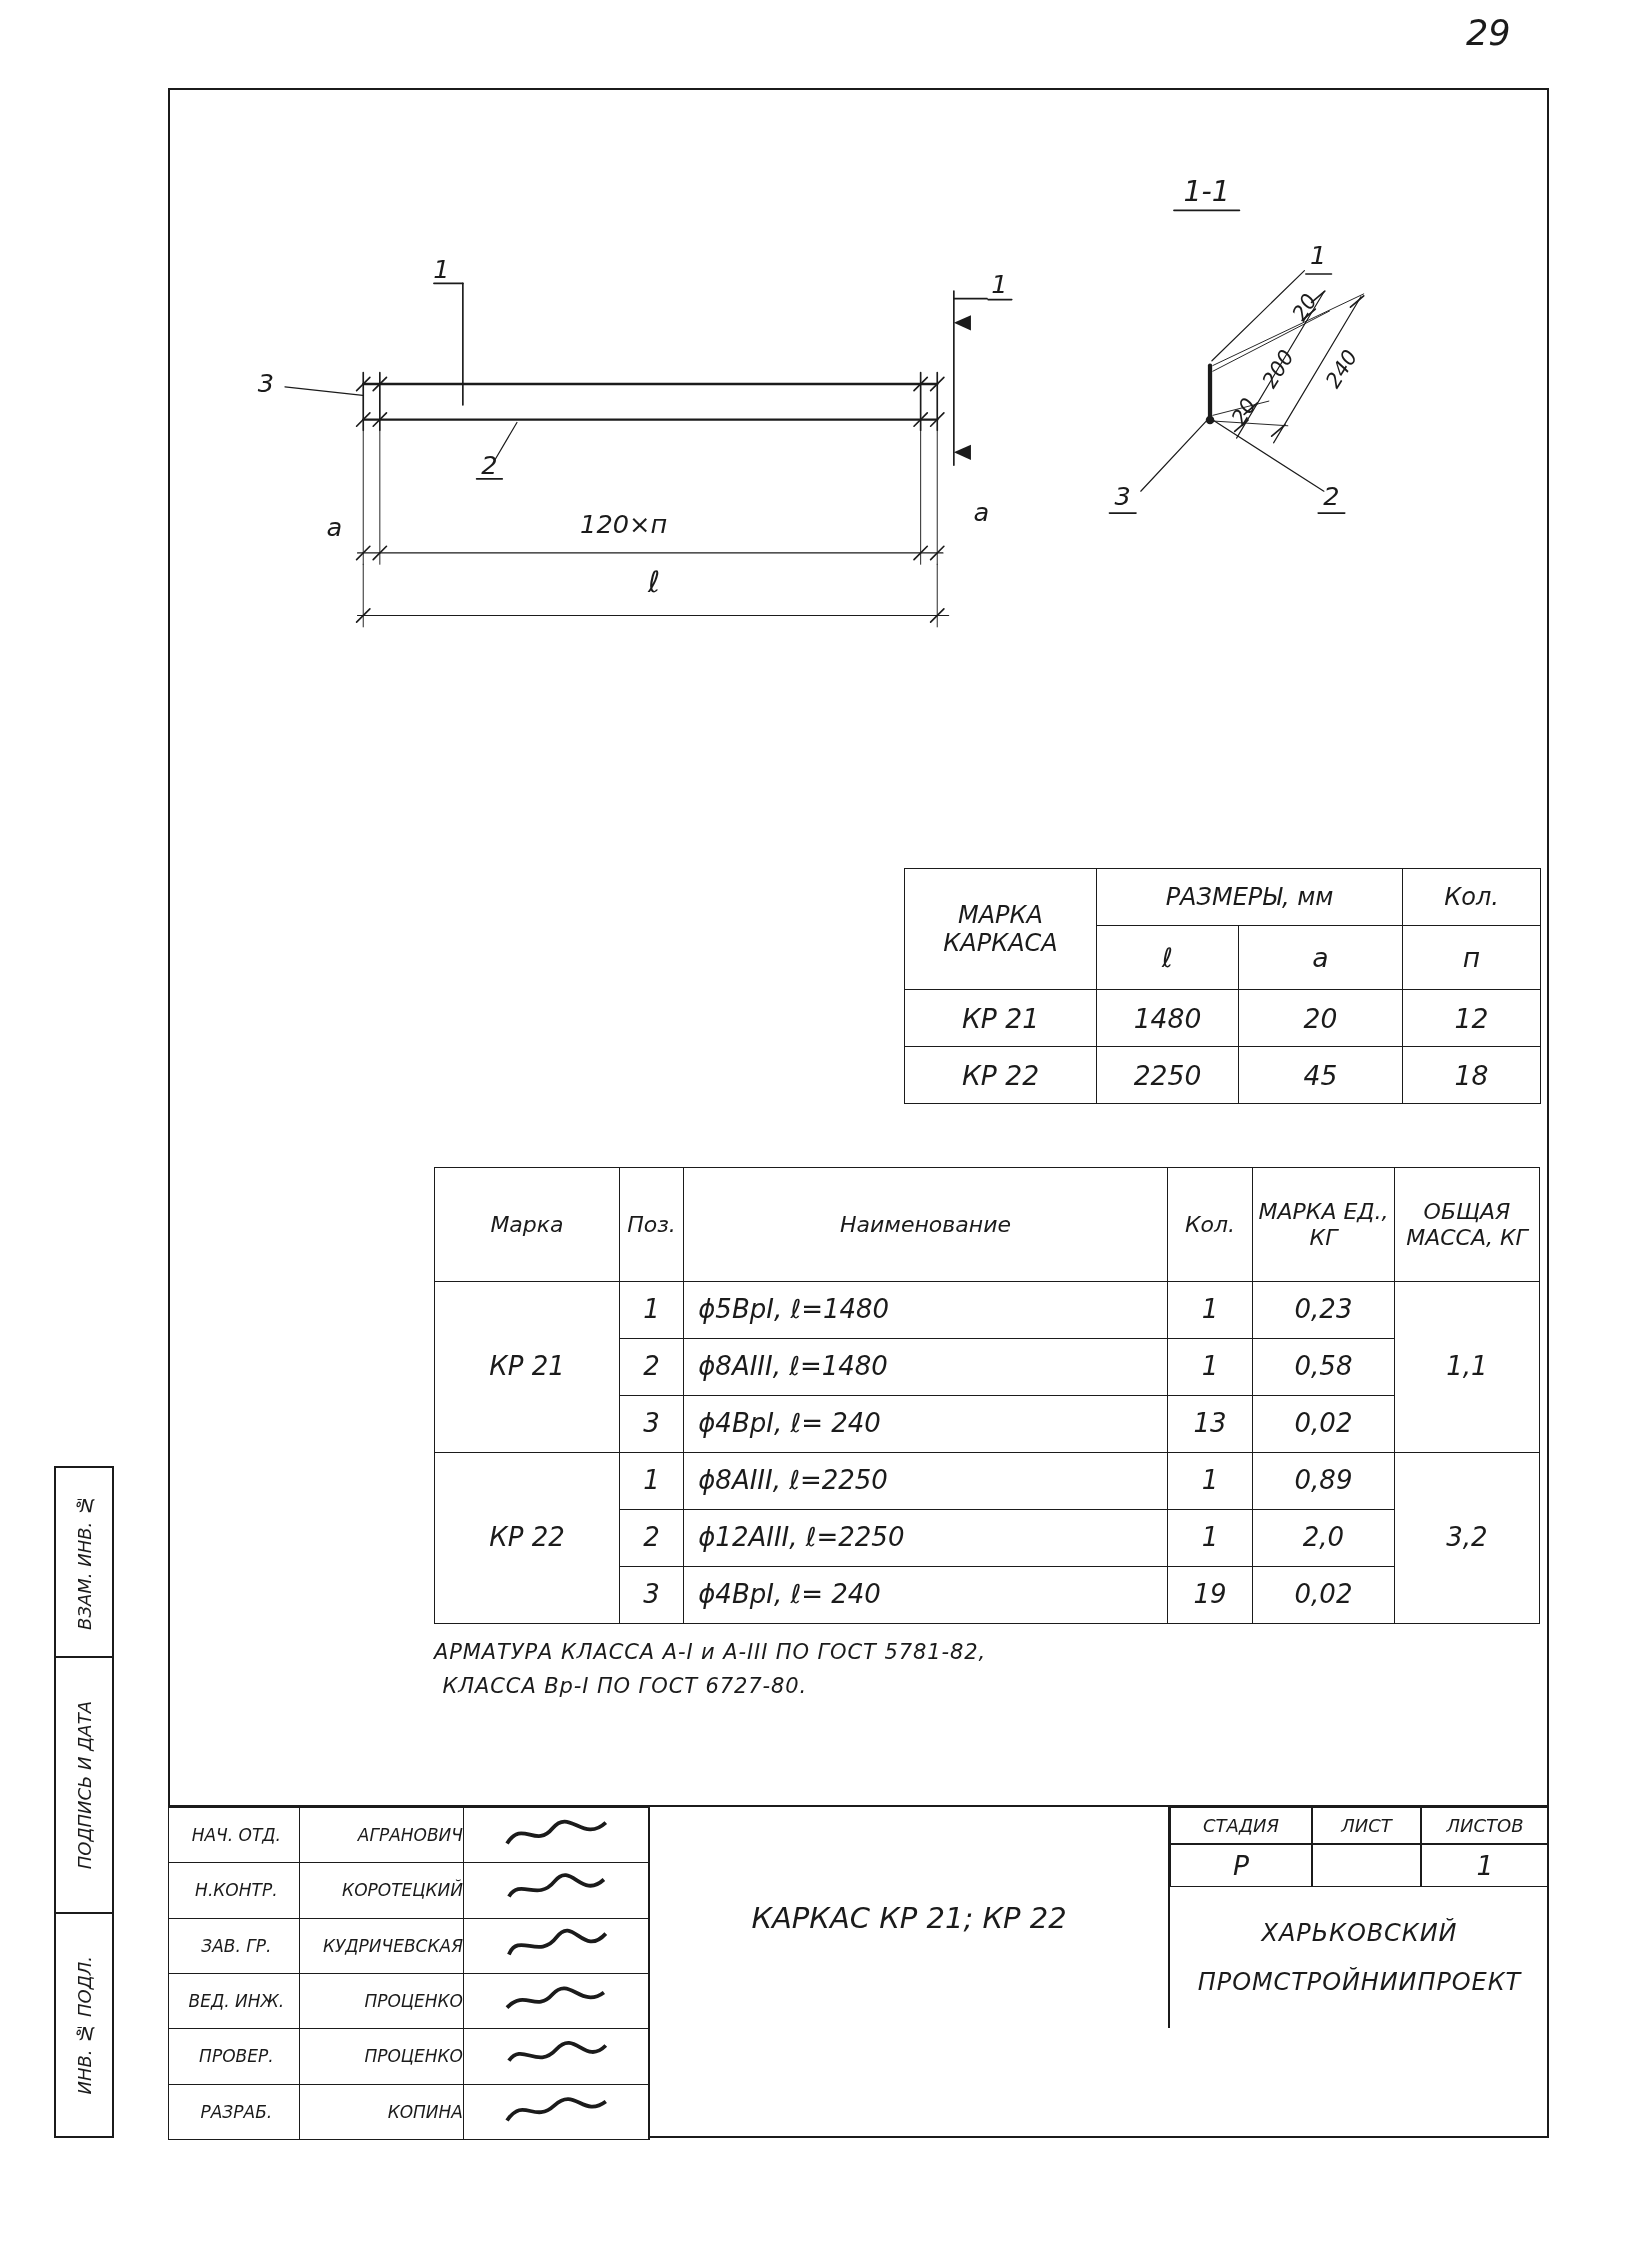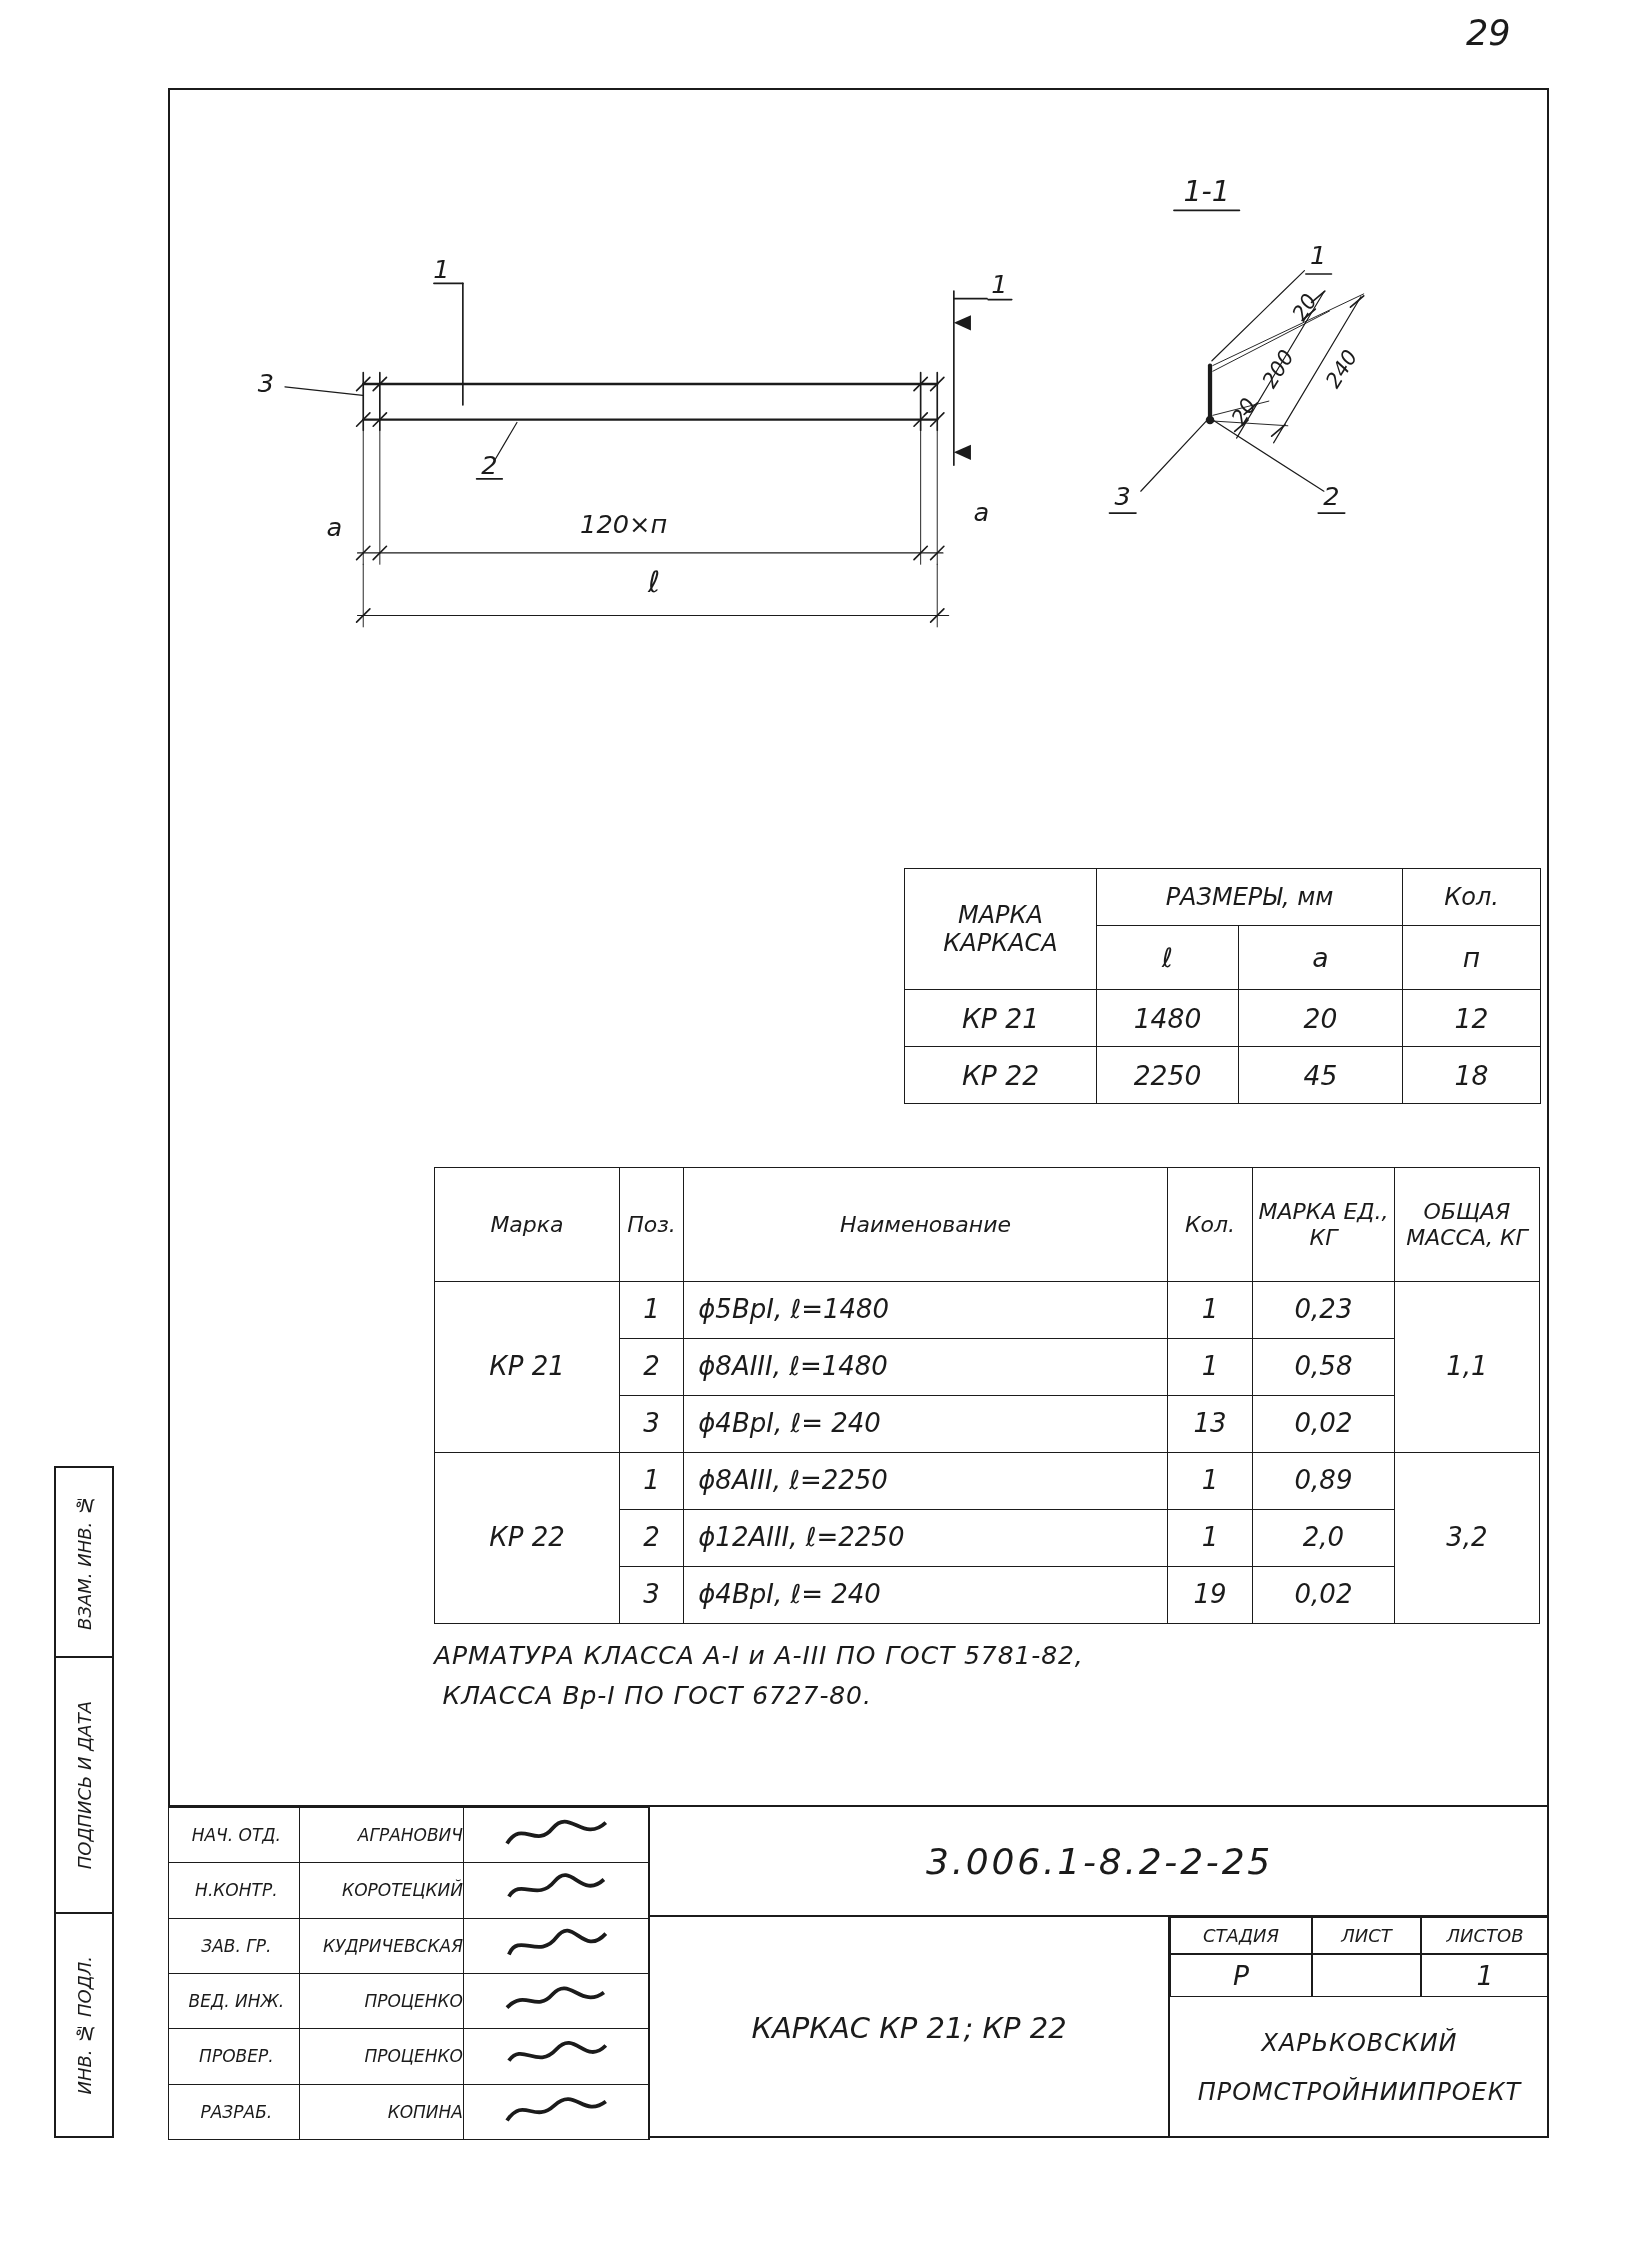--- a/index.html
+++ b/index.html
@@ -18,21 +18,21 @@
   .ddim{font-family:"DejaVu Sans",sans-serif;font-style:italic;font-size:44px;fill:#1b1b1b}
 
   
   table{border-collapse:collapse;table-layout:fixed;background:#fff}
   td{border:1.9px solid #1b1b1b;text-align:center;vertical-align:middle;font-style:italic;color:#1b1b1b;overflow:hidden}
   .size-table td{font-size:24px}
   .size-table td.val{font-size:26.6px}
   .spec-table td{font-size:22px;line-height:1.15}
   .spec-table td.val{font-size:26px}
   .spec-table td.naim{text-align:left;padding-left:14.2px}
-  .note{position:absolute;left:434px;top:1636px;width:1110px;font-size:25px;letter-spacing:0.9px;line-height:1.6}
+  .note{position:absolute;left:434px;top:1636px;width:1110px;font-size:21px;letter-spacing:0.9px;line-height:1.6}
   .note .l2{padding-left:8.5px}
 
   
   .titleblock{position:absolute;left:168px;top:1805px;width:1381px;height:333px;border-top:2.8px solid #1b1b1b}
   .roles{position:absolute;left:0;top:0;width:480px;height:333px}
   .roles td{height:46px}
   .roles td.role{font-size:17px;text-align:center;padding-left:4.7px}
   .roles td.name{font-size:17px;text-align:right;padding-left:4.7px}
   .roles td.sig{padding:0}
   .sigsvg{width:95%;height:38px}
@@ -298,21 +298,20 @@
       <tr>
         <td class="role">РАЗРАБ.</td>
         <td class="name">КОПИНА</td>
         <td class="sig"><svg class="sigsvg" viewBox="0 0 120 40">
                 <path d="M8 30 C 26 4, 36 34, 58 14 S 88 28, 112 10"></path>
               </svg></td>
       </tr>
     </tbody>
       </table>
     <div class="tbmain">
-      <div class="docnum">3.006.1-8.2-2-25</div>
       <div class="tbbottom">
         <div class="tbtitle">КАРКАС КР 21; КР 22</div>
         <div class="tbright">
           <div class="stagegrid">
             <div class="sg h">СТАДИЯ</div>
             <div class="sg h">ЛИСТ</div>
             <div class="sg h">ЛИСТОВ</div>
             <div class="sg v">Р</div>
             <div class="sg v"></div>
             <div class="sg v">1</div>

